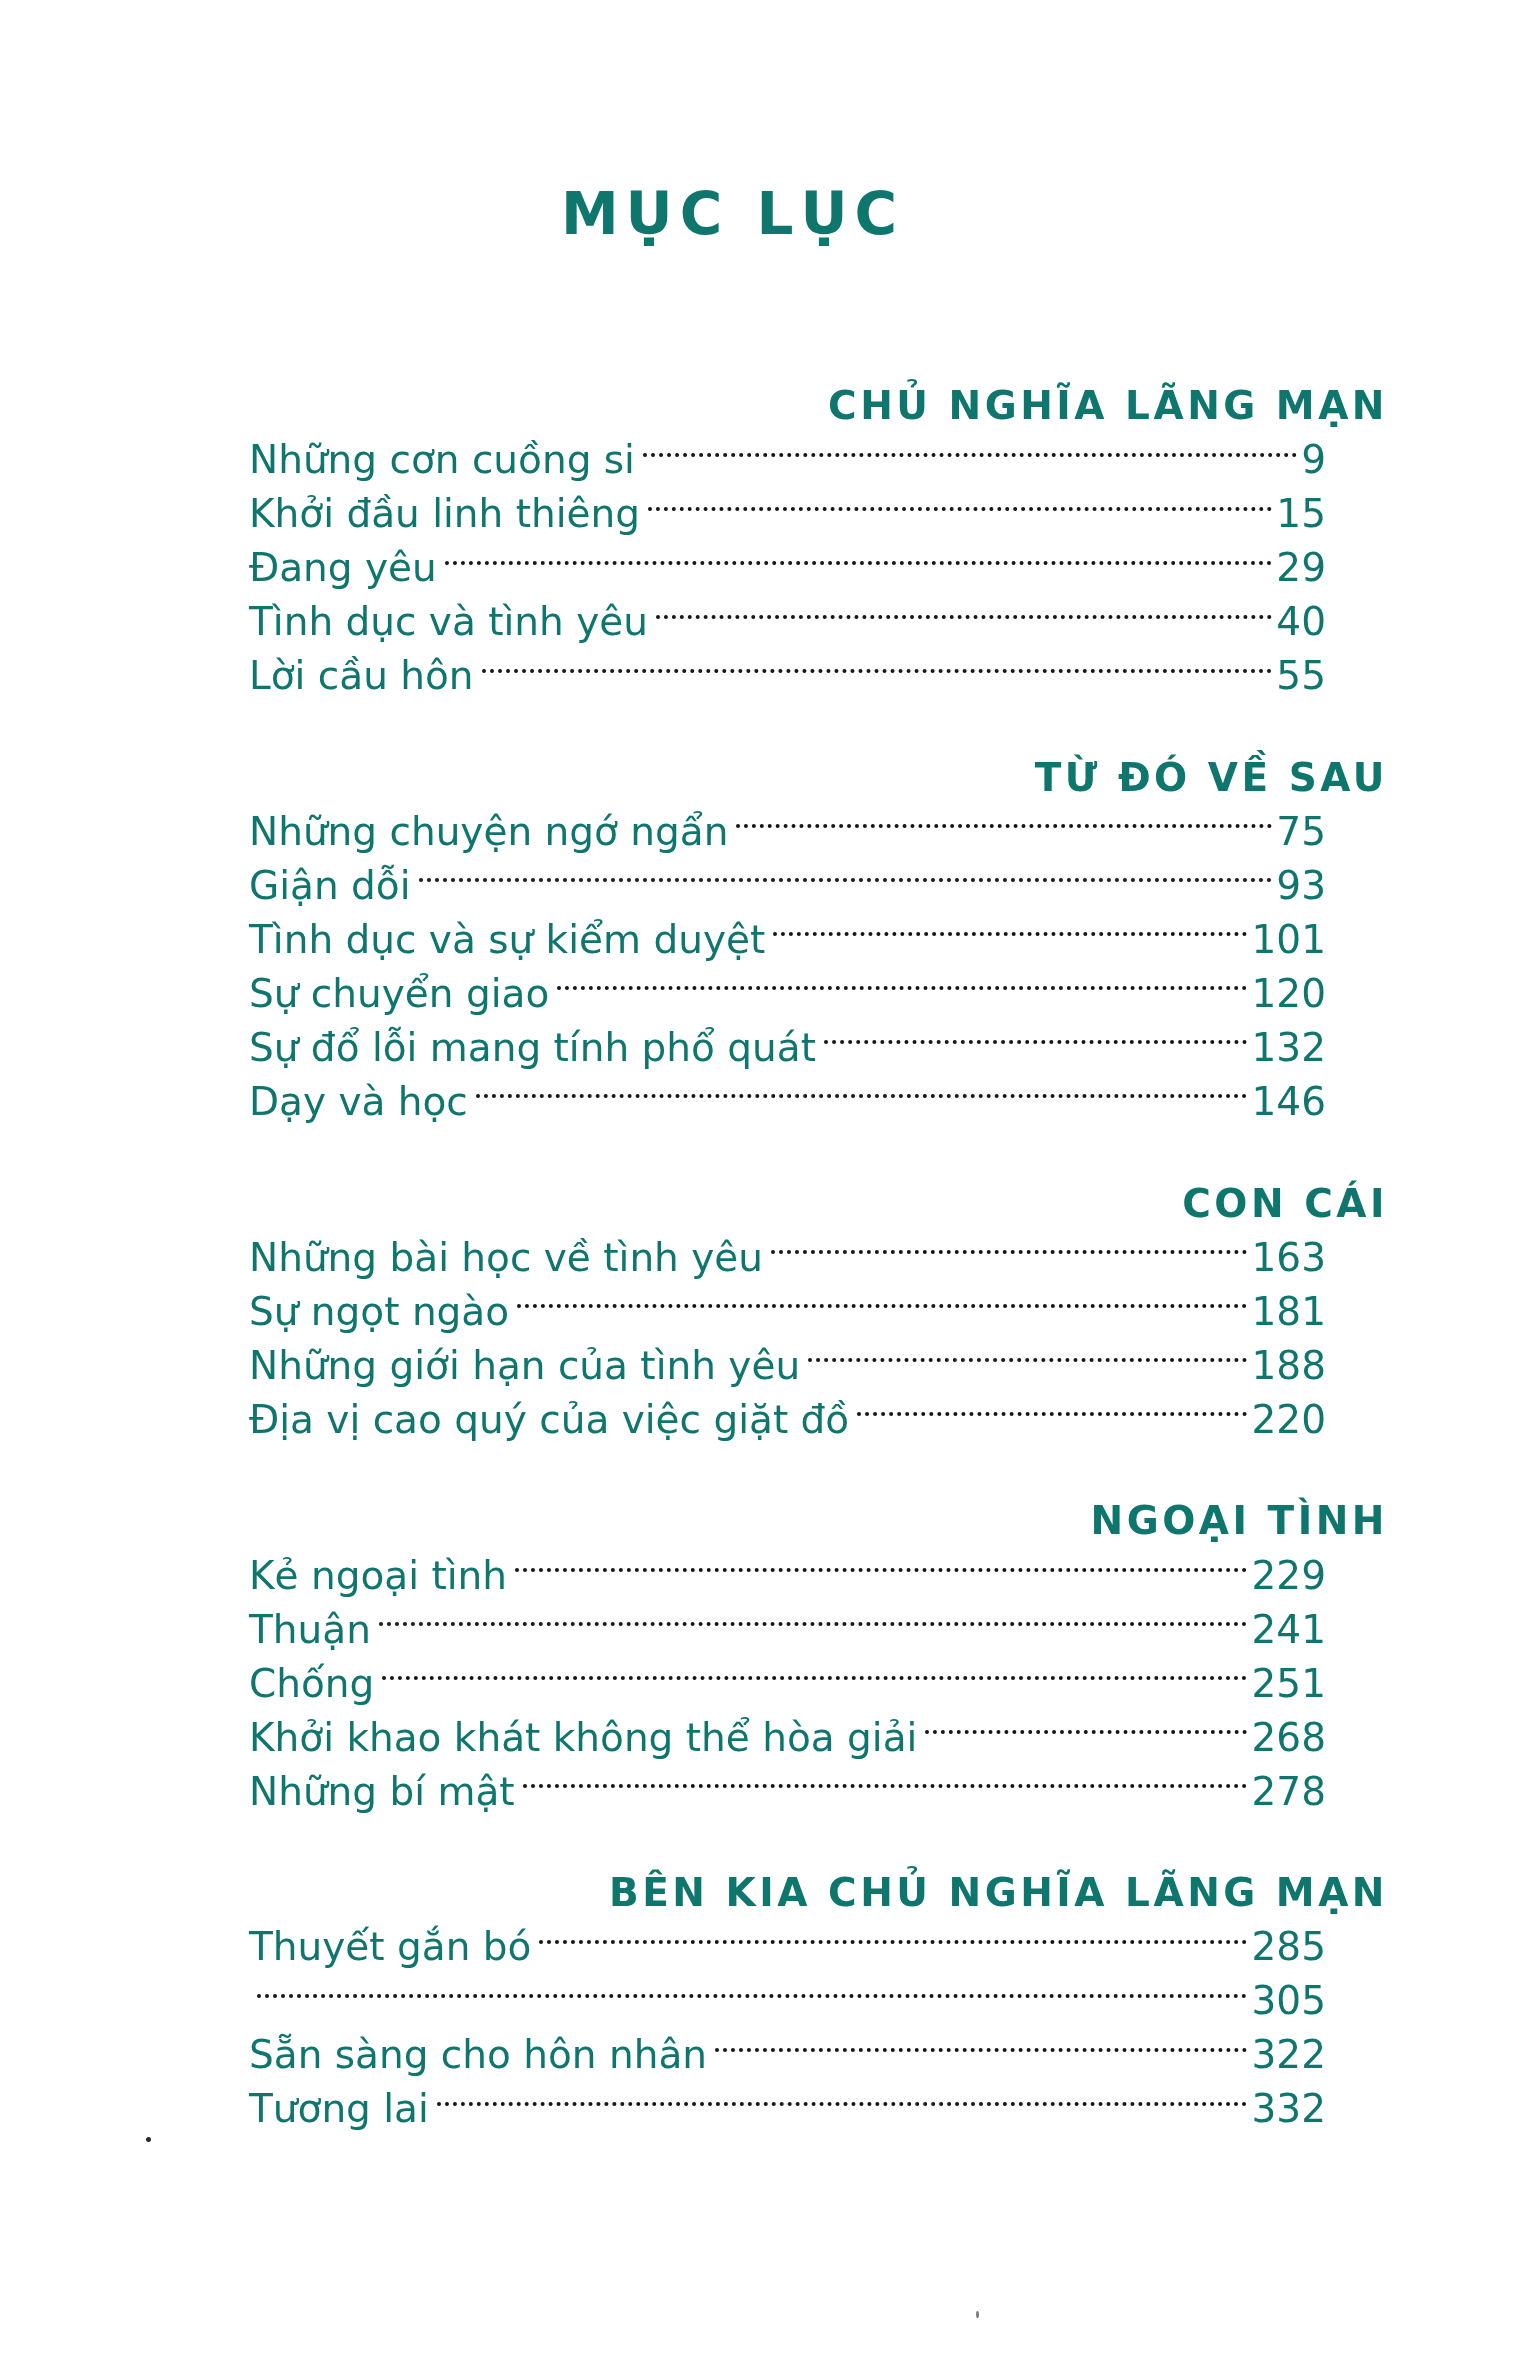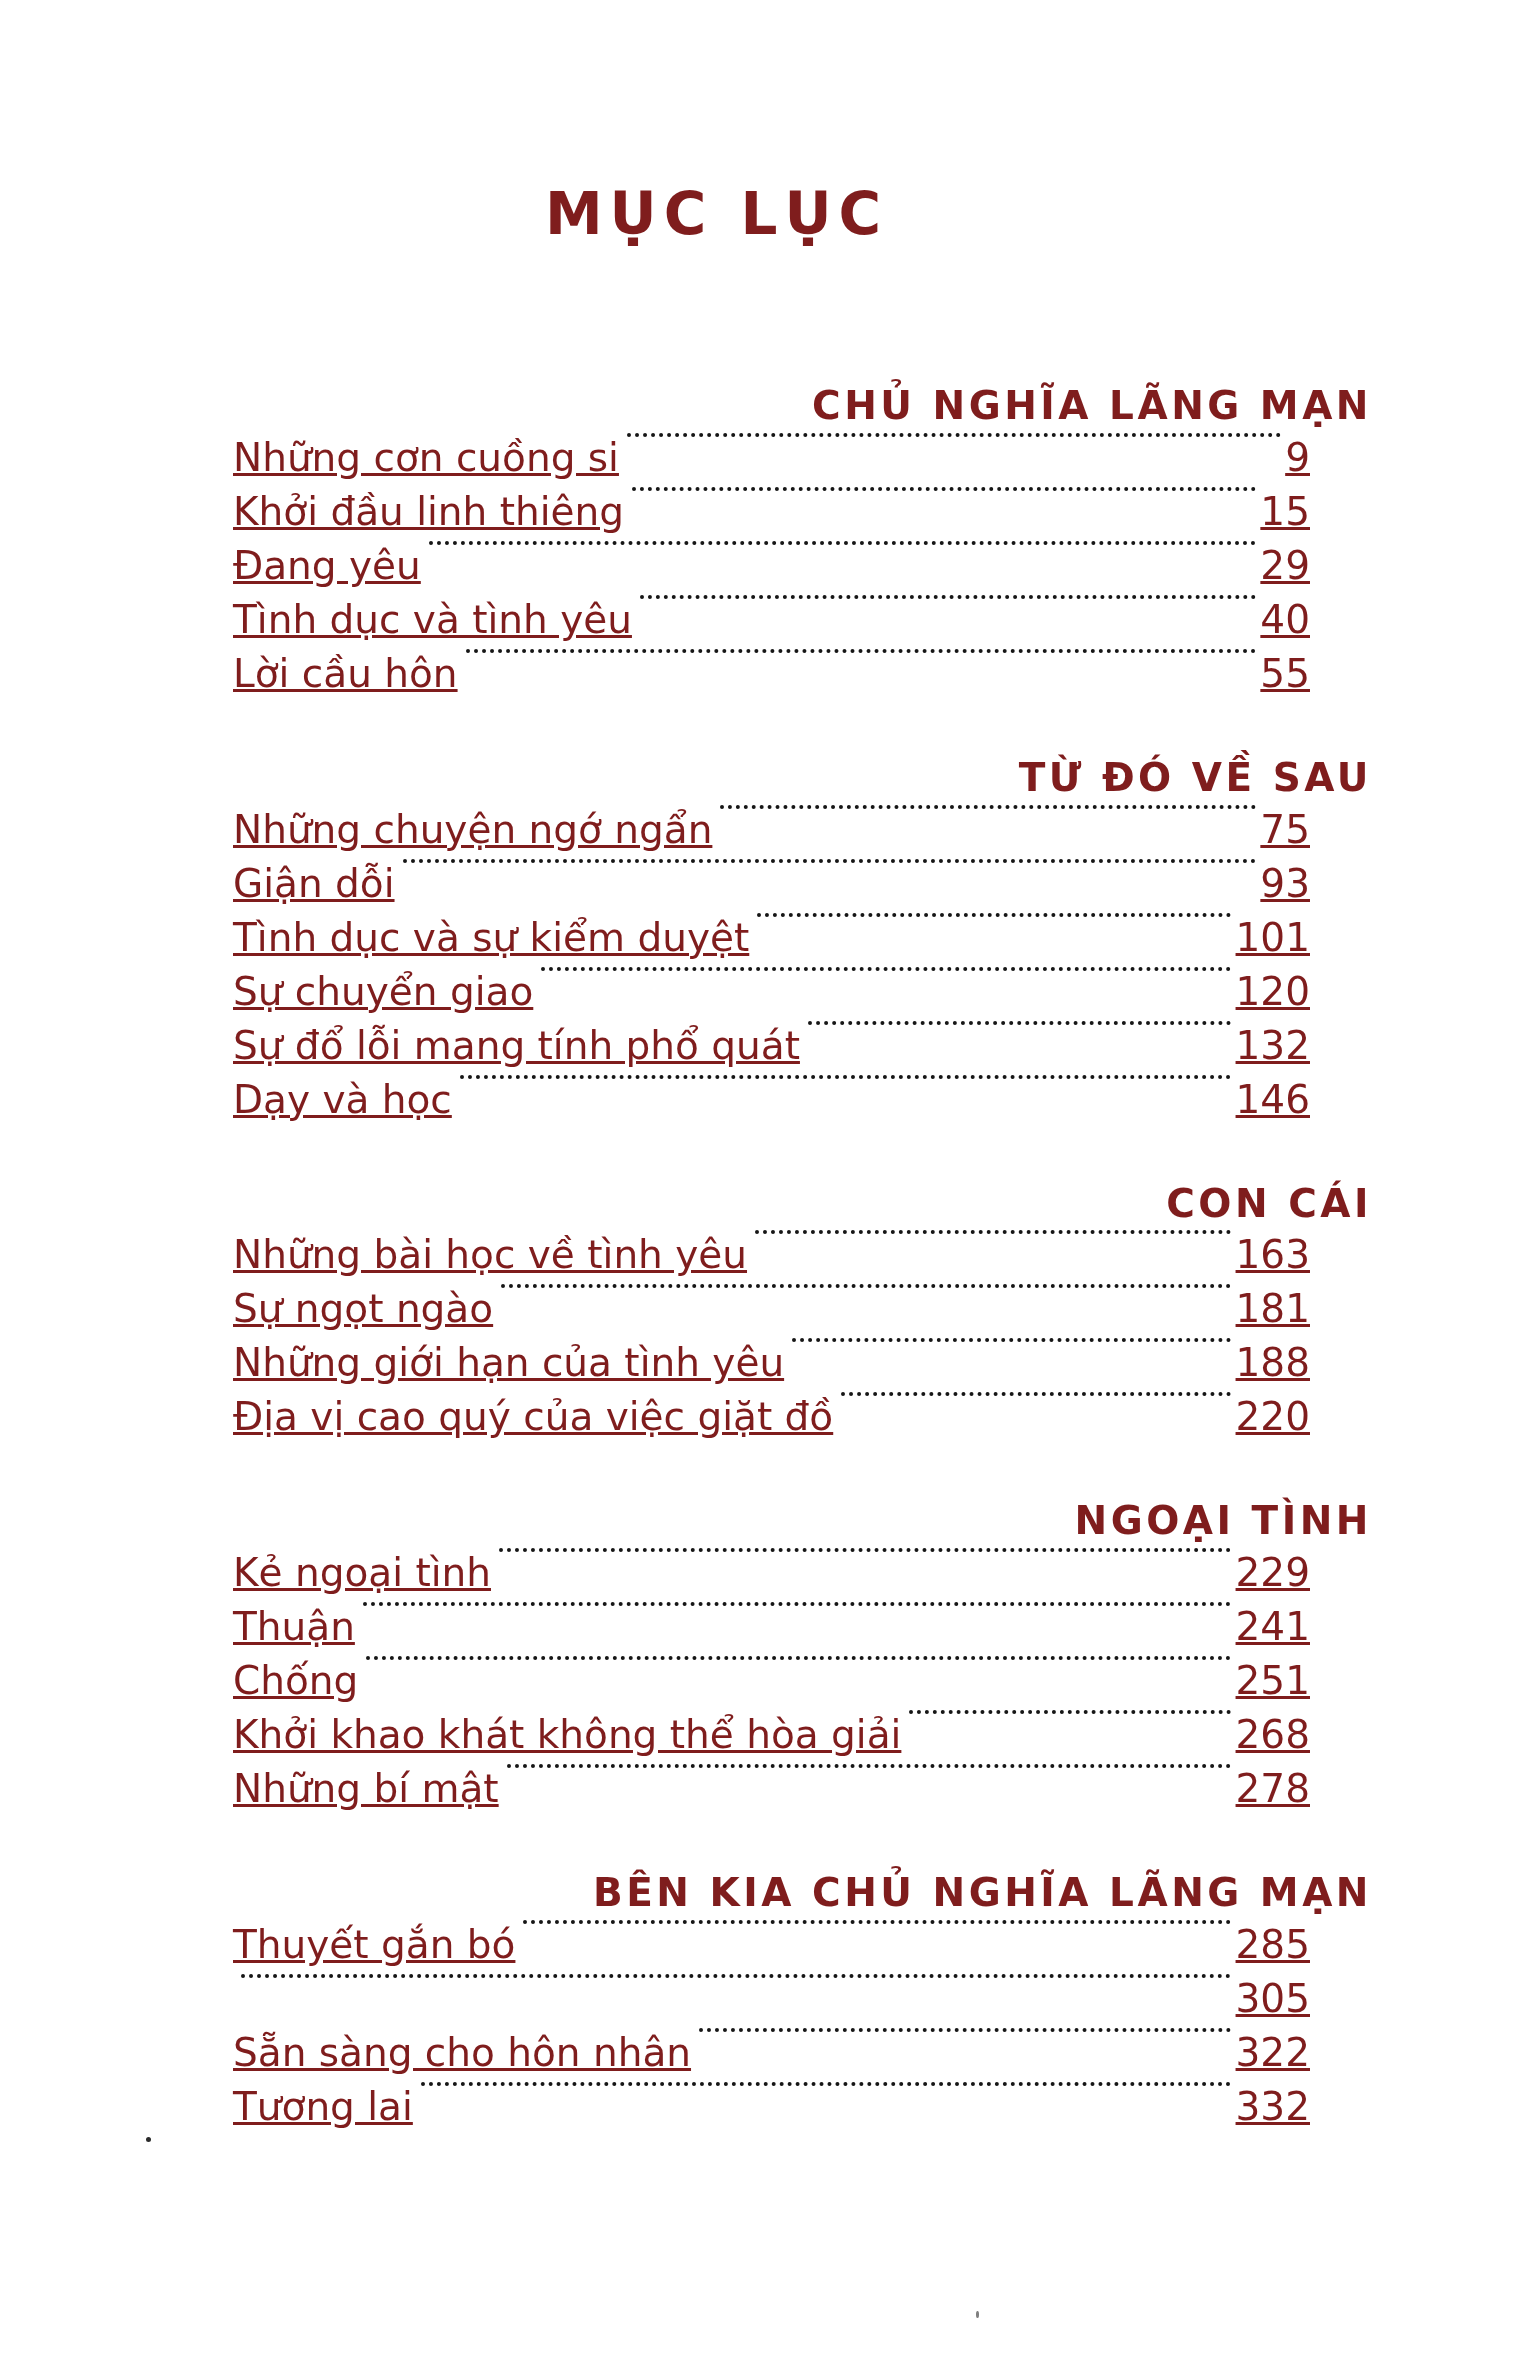--- a/index.html
+++ b/index.html
@@ -5,23 +5,24 @@
   html, body {
     margin: 0;
     padding: 0;
     background: #ffffff;
   }
   .page {
     position: relative;
     width: 1372px;
     height: 2377px;
     background: #ffffff;
-    color: #7f1d1d;
+    color: #0f766e;
     font-family: "DejaVu Sans", "Liberation Sans", sans-serif;
     overflow: hidden;
+    padding-left: 16px;
   }
   .title {
     margin: 0 0 0 123px;
     width: 1187px;
     padding-top: 178px;
     font-size: 58px;
     line-height: 72px;
     font-weight: 700;
     letter-spacing: 7px;
     text-align: center;
@@ -37,25 +38,24 @@
     margin: 0 0 1.8px 123px;
     font-size: 39px;
     line-height: 51px;
     font-weight: 700;
     letter-spacing: 3.5px;
     white-space: nowrap;
     text-align: right;
   }
   .toc-row {
     display: flex;
-    align-items: flex-start;
+    align-items: center;
     height: 54px;
     margin-left: 233px;
     width: 1077px;
-    text-decoration: underline;
   }
   .entry-label {
     font-size: 39px;
     line-height: 49px;
     white-space: nowrap;
   }
   .leader {
     flex: 1 1 auto;
     min-width: 21px;
     border-bottom: 4.4px dotted #161616;

